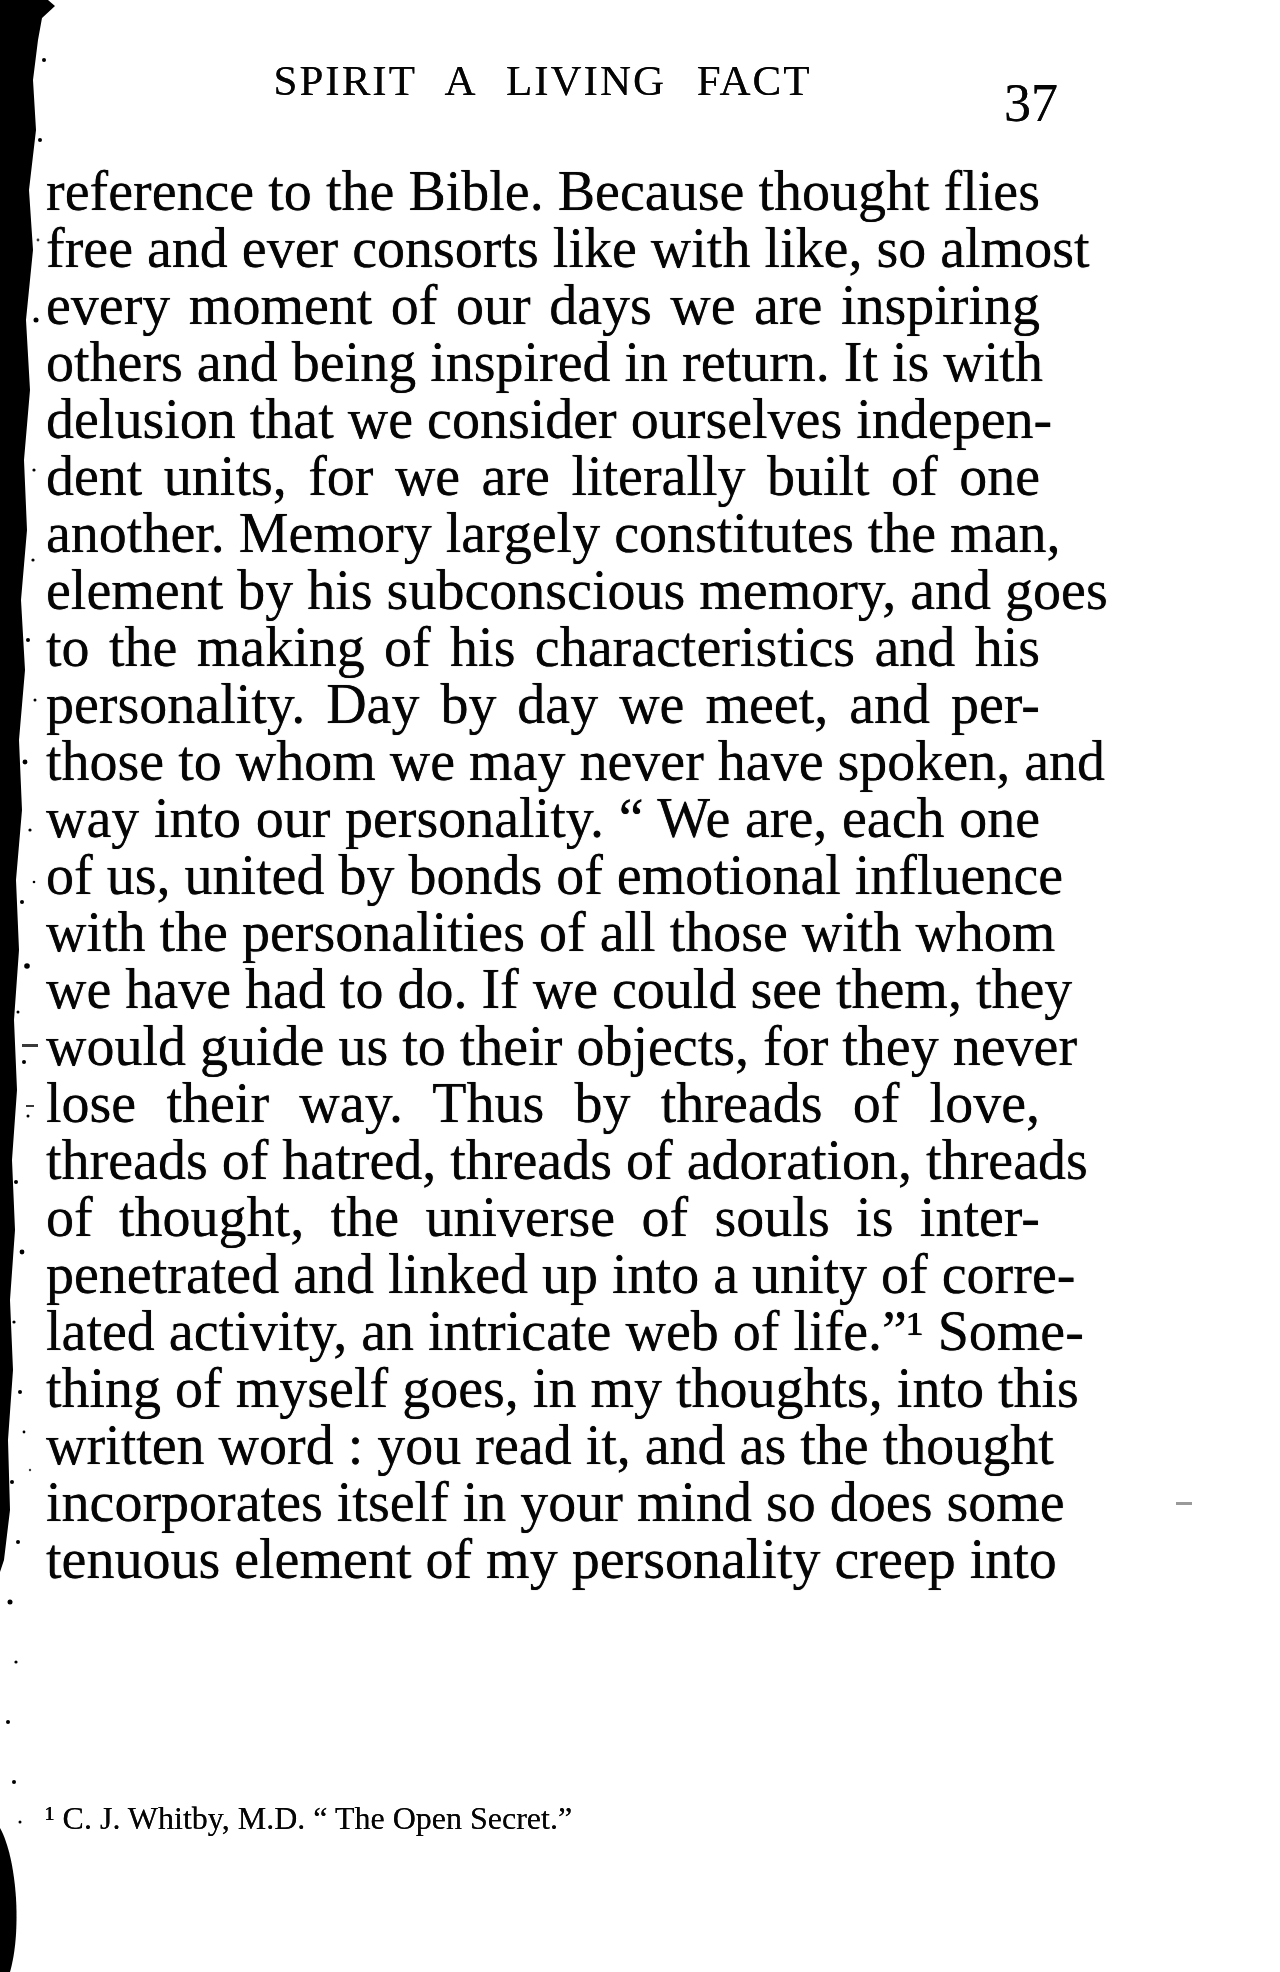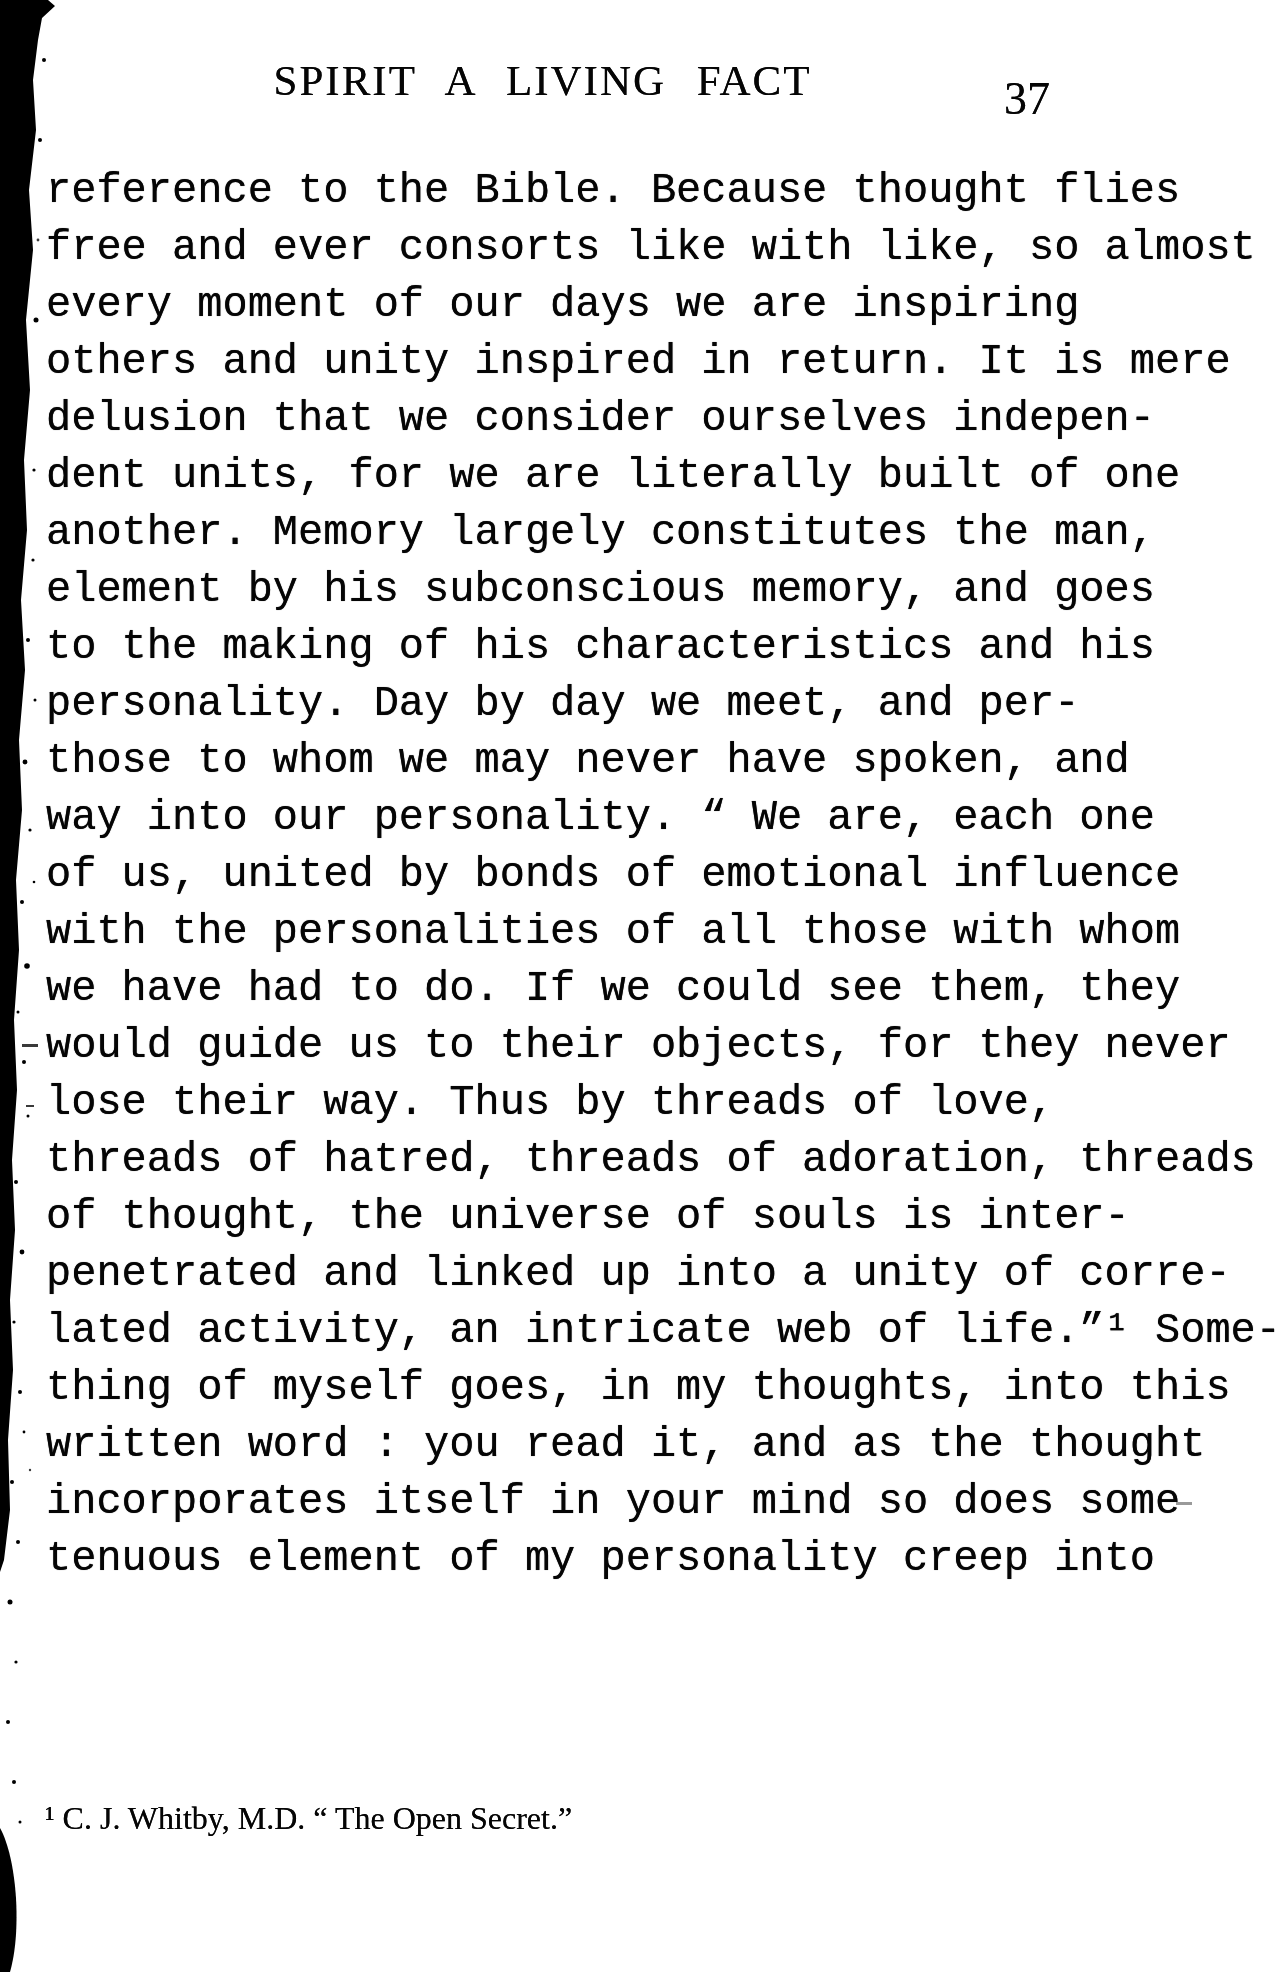--- a/index.html
+++ b/index.html
@@ -34,32 +34,31 @@
     font-size: 43px;
     letter-spacing: 2px;
     word-spacing: 18px;
     white-space: nowrap;
     text-shadow: 0 0 0.6px rgba(0,0,0,0.85);
   }
   .page-number {
     position: absolute;
     top: 72px;
     left: 1004px;
-    font-size: 46px;
+    font-size: 54px;
     text-shadow: 0 0 0.6px rgba(0,0,0,0.85);
   }
   .body-text {
     position: absolute;
     top: 163px;
     left: 46px;
     width: 994px;
-    font-size: 42px;
+    font-size: 56px;
     line-height: 57px;
     text-shadow: 0 0 0.7px rgba(0,0,0,0.9);
-    font-family: Liberation Mono, monospace;
   }
   .text-line {
     height: 57px;
     text-align: justify;
     -moz-text-align-last: justify;
     text-align-last: justify;
     white-space: nowrap;
   }
   .footnote {
     position: absolute;
@@ -131,21 +130,21 @@
   </svg>
 
   <div class="running-header">SPIRIT A LIVING FACT</div>
 
   <div class="page-number">37</div>
 
   <div class="body-text">
       <div class="text-line">reference to the Bible.  Because thought flies</div>
       <div class="text-line">free and ever consorts like with like, so almost</div>
       <div class="text-line">every moment of our days we are inspiring</div>
-      <div class="text-line">others and unity inspired in return.  It is mere</div>
+      <div class="text-line">others and being inspired in return.  It is with</div>
       <div class="text-line">delusion that we consider ourselves indepen-</div>
       <div class="text-line">dent units, for we are literally built of one</div>
       <div class="text-line">another.  Memory largely constitutes the man,</div>
       <div class="text-line">element by his subconscious memory, and goes</div>
       <div class="text-line">to the making of his characteristics and his</div>
       <div class="text-line">personality.  Day by day we meet, and per-</div>
       <div class="text-line">those to whom we may never have spoken, and</div>
       <div class="text-line">way into our personality.  “ We are, each one</div>
       <div class="text-line">of us, united by bonds of emotional influence</div>
       <div class="text-line">with the personalities of all those with whom</div>

